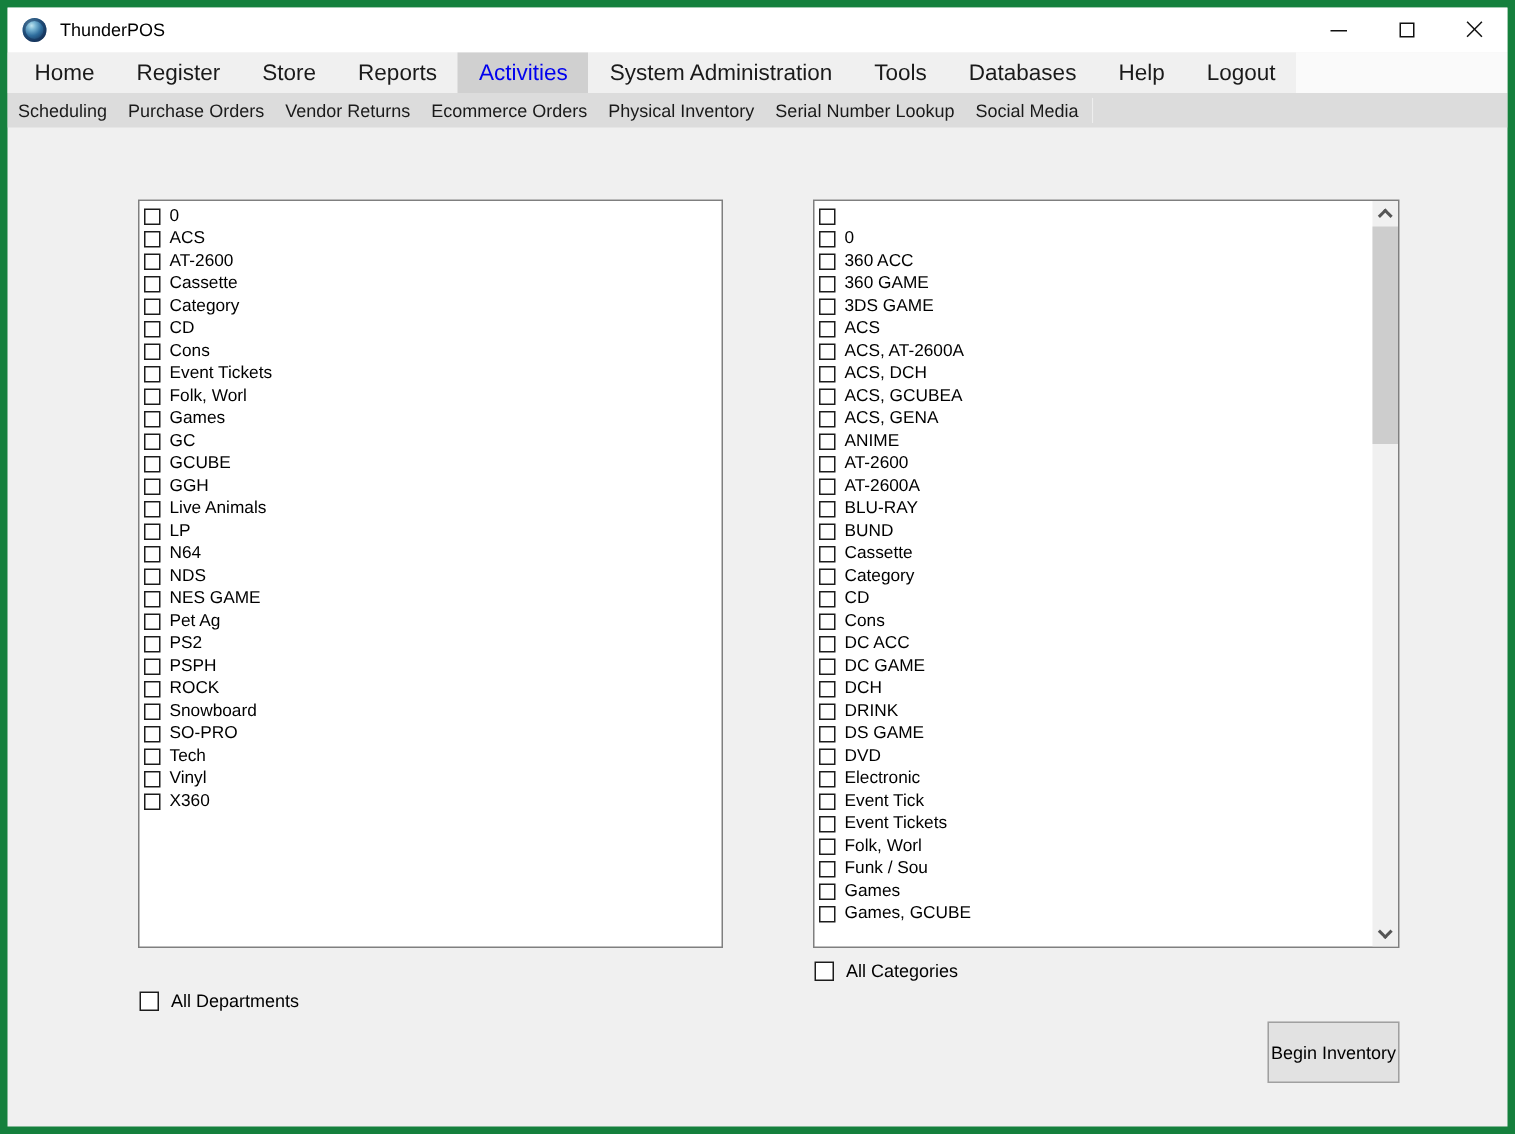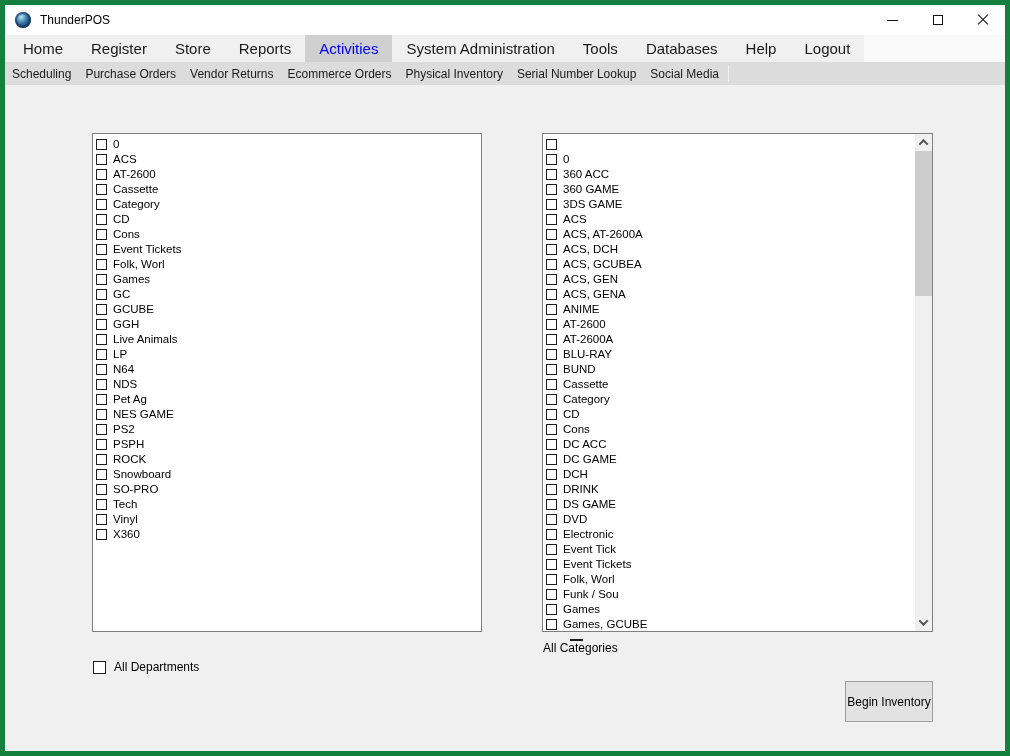--- a/index.html
+++ b/index.html
@@ -72,21 +72,21 @@
   .sb-btn.up{top:0;}
   .sb-btn.down{bottom:0;}
   .chev{width:7px;height:7px;border-top:2px solid #555;border-right:2px solid #555;}
   .chev.up{transform:rotate(-45deg) translate(-1px,1px);}
   .chev.down{transform:rotate(135deg) translate(-1px,1px);}
   .sb-thumb{position:absolute;left:0;top:17px;width:17px;height:145px;background:#cdcdcd;}
 
   
   .all-row{position:absolute;display:flex;align-items:center;height:16px;}
   .all-row.depts{left:88px;top:654px;}
-  .all-row.cats{left:538px;top:634px;flex-direction:column;}
+  .all-row.cats{left:538px;top:634px;}
   .cb-big{width:13px;height:13px;border:1px solid #1c1c1c;background:#fff;margin-right:8px;}
   .all-label{font-size:12px;color:#000;white-space:nowrap;}
 
   
   .begin-btn{
     position:absolute;left:840px;top:676px;width:88px;height:41px;
     background:#e2e2e2;border:1px solid #a0a0a0;
     display:flex;align-items:center;justify-content:center;
     font-size:12px;color:#000;cursor:default;
   }
@@ -202,25 +202,25 @@
       <div class="list-item">
         <span class="cb"></span>
         <span class="list-label">N64</span>
       </div>
       <div class="list-item">
         <span class="cb"></span>
         <span class="list-label">NDS</span>
       </div>
       <div class="list-item">
         <span class="cb"></span>
+        <span class="list-label">NES GAME</span>
+      </div>
+      <div class="list-item">
+        <span class="cb"></span>
         <span class="list-label">Pet Ag</span>
-      </div>
-      <div class="list-item">
-        <span class="cb"></span>
-        <span class="list-label">NES GAME</span>
       </div>
       <div class="list-item">
         <span class="cb"></span>
         <span class="list-label">PS2</span>
       </div>
       <div class="list-item">
         <span class="cb"></span>
         <span class="list-label">PSPH</span>
       </div>
       <div class="list-item">
@@ -290,24 +290,20 @@
       <div class="list-item">
         <span class="cb"></span>
         <span class="list-label">ACS, DCH</span>
       </div>
       <div class="list-item">
         <span class="cb"></span>
         <span class="list-label">ACS, GCUBEA</span>
       </div>
       <div class="list-item">
         <span class="cb"></span>
-        <span class="list-label">ACS, GEN</span>
-      </div>
-      <div class="list-item">
-        <span class="cb"></span>
         <span class="list-label">ACS, GENA</span>
       </div>
       <div class="list-item">
         <span class="cb"></span>
         <span class="list-label">ANIME</span>
       </div>
       <div class="list-item">
         <span class="cb"></span>
         <span class="list-label">AT-2600</span>
       </div>

